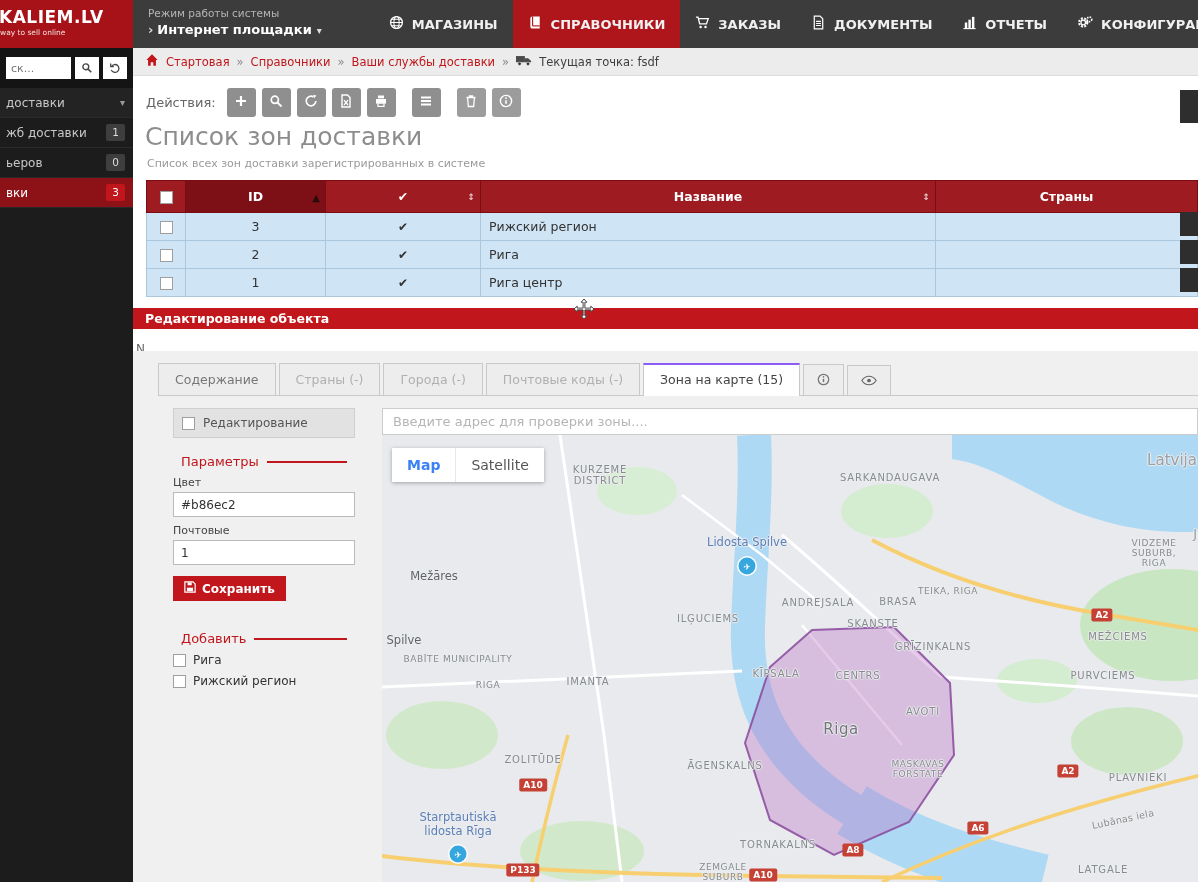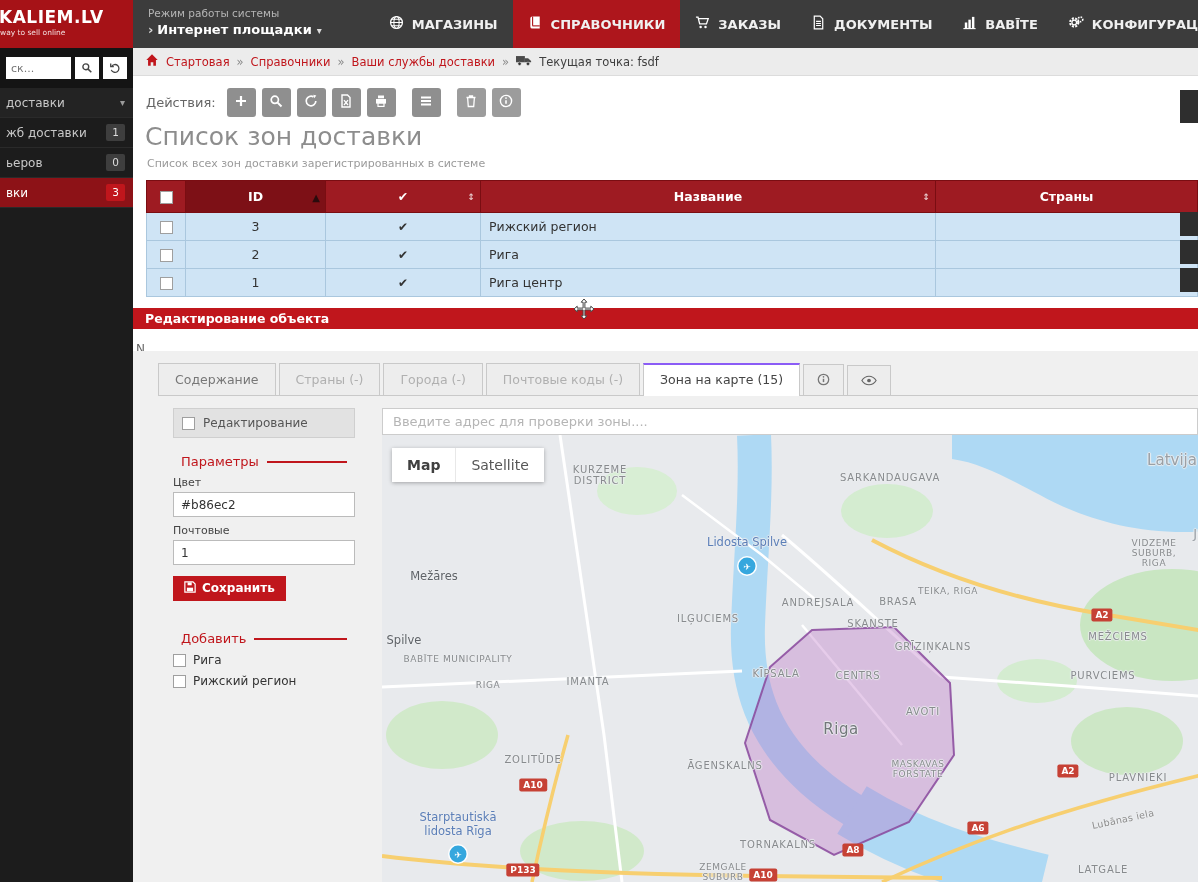--- a/index.html
+++ b/index.html
@@ -78,32 +78,32 @@
   .tab.active { background:#fff; color:#444; border-top:2px solid #8b5cf6; padding-top:7px; margin-bottom:-1px; padding-bottom:9px; }
   .tab.icon-tab { padding:8px 13px 6px; }
 
   .form-col { position:absolute; left:40px; top:57px; width:182px; }
   .edit-box { background:#e2e2e2; border:1px solid #cfcfcf; padding:7px 8px; display:flex; align-items:center; gap:8px; font-size:12px; color:#555; }
   .section-head { display:flex; align-items:center; gap:8px; margin:16px 8px 4px; }
   .section-head .t { color:#c0161c; font-size:13px; white-space:nowrap; }
   .section-head .line { flex:1; height:2px; background:#c0161c; }
   .field-label { font-size:11px; color:#444; margin:7px 0 3px; }
   .field-input { width:100%; height:25px; border:1px solid #bbb; box-sizing:border-box; font-size:12px; padding:0 7px; color:#333; background:#fff; font-family:inherit; }
-  .save-btn { margin-top:11px; background:#c0161c; color:#fff; border:none; font-size:12px; font-weight:bold; padding:5px 11px; display:inline-flex; align-items:flex-start; gap:6px; cursor:pointer; font-family:inherit; }
+  .save-btn { margin-top:11px; background:#c0161c; color:#fff; border:none; font-size:12px; font-weight:bold; padding:5px 11px; display:inline-flex; align-items:center; gap:6px; cursor:pointer; font-family:inherit; }
   .cb-row { display:flex; align-items:center; gap:7px; font-size:12px; color:#333; margin:7px 0; }
 
   
   .map-col { position:absolute; left:237px; top:57px; right:0; bottom:0;margin-left:12px; }
   .address-input { width:100%; height:27px; border:1px solid #ccc; box-sizing:border-box; font-size:13px; padding:0 10px; color:#333; background:#fff; font-family:inherit; }
   .address-input::placeholder { color:#b5b5b5; }
   .map { position:absolute; left:0; right:0; top:27px; bottom:0; background:#e8eaed; overflow:hidden; cursor:grab; }
   .map svg.base { position:absolute; left:0; top:0; }
   .map-type { position:absolute; left:10px; top:13px; display:flex; box-shadow:0 1px 4px rgba(0,0,0,.3); z-index:20; }
   .map-type-btn { background:#fff; padding:9px 15px; font-size:14px; color:#565656; cursor:pointer; }
-  .map-type-btn.sel { font-weight:bold; color:#404040; border-right:1px solid #e8e8e8; }
+  .map-type-btn.sel { font-weight:bold; color:#3b82f6; border-right:1px solid #e8e8e8; }
   .ml { position:absolute; transform:translate(-50%,-50%); white-space:pre-line; text-align:center; pointer-events:none;
         text-shadow:1px 0 1px #eceef0,-1px 0 1px #eceef0,0 1px 1px #eceef0,0 -1px 1px #eceef0; z-index:5; }
   .ml-area { font-size:10px; letter-spacing:.8px; color:#888b8e; }
   .ml-small { font-size:9px; letter-spacing:.6px; }
   .ml-town { font-size:11.5px; color:#5f6368; letter-spacing:0; }
   .ml-city { font-size:15px; color:#72767a; letter-spacing:.5px; }
   .ml-poi { font-size:11.5px; color:#5c7fb8; letter-spacing:0; }
   .ml-region { font-size:15px; color:#9aa0a6; letter-spacing:0; }
   .ml-street { font-size:9.5px; color:#8d8d8d; transform:translate(-50%,-50%) rotate(-12deg); letter-spacing:.3px; }
   .rbadge { position:absolute; transform:translate(-50%,-50%); background:#c64135; color:#fff; font-size:9px; font-weight:bold; padding:2px 4px; border-radius:2px; line-height:1; z-index:6; }
@@ -158,21 +158,21 @@
             </svg></span>
         <span>ДОКУМЕНТЫ</span>
       </div>
       <div class="nav-item">
         <span><svg viewBox="0 0 16 16" width="15" height="15">
               <path d="M1.5 14.5h13" stroke="#fff" stroke-width="1.2"></path>
               <rect x="3" y="8" width="2.6" height="6" fill="#fff"></rect>
               <rect x="6.8" y="5" width="2.6" height="9" fill="#fff"></rect>
               <rect x="10.6" y="2" width="2.6" height="12" fill="#fff"></rect>
             </svg></span>
-        <span>BABĪTE</span>
+        <span>ОТЧЕТЫ</span>
       </div>
       <div class="nav-item">
         <span><svg viewBox="0 0 18 16" width="16" height="15">
               <circle cx="7" cy="8" r="4.6" fill="none" stroke="#fff" stroke-width="2.4" stroke-dasharray="2.2 1.5"></circle>
               <circle cx="7" cy="8" r="2.6" fill="none" stroke="#fff" stroke-width="1.4"></circle>
               <circle cx="14" cy="4.5" r="2.6" fill="none" stroke="#fff" stroke-width="1.8" stroke-dasharray="1.6 1.2"></circle>
             </svg></span>
         <span>КОНФИГУРАЦИЯ</span>
       </div>
     </div>

